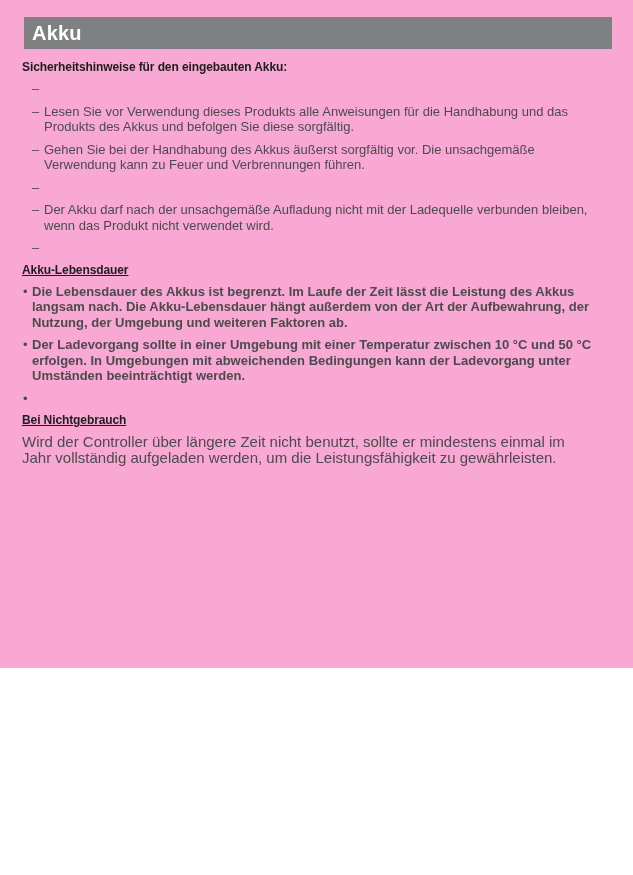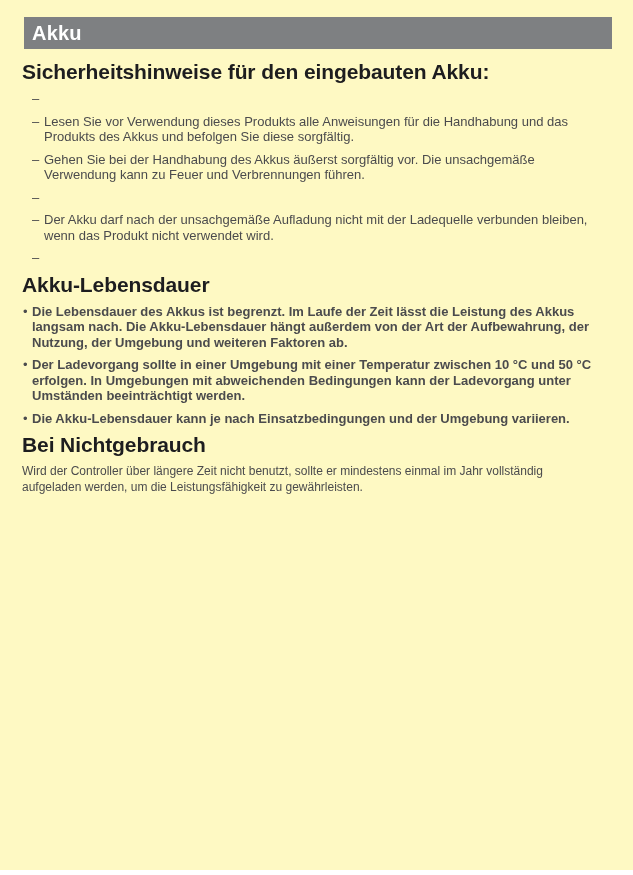--- a/index.html
+++ b/index.html
@@ -1,20 +1,20 @@
 <!DOCTYPE html>
 <html><head>
 <meta charset="utf-8">
 <style>
   html, body { margin:0; padding:0; background:#ffffff; }
   .page {
     position: relative;
     width: 633px;
-    height: 870px;
-    background: #fef9c3;
+    height: 668px;
+    background: #f9a8d4;
     font-family: "Liberation Sans", sans-serif;
     overflow: hidden;
     box-sizing: border-box;
   }
   .banner {
     margin: 17px 21px 0 24px;
     height: 32px;
     background: #7e8082;
     display: flex;
     align-items: center;
@@ -23,25 +23,25 @@
   }
   .banner-title {
     color: #ffffff;
     font-size: 20px;
     font-weight: 700;
     letter-spacing: 0.2px;
   }
   .section-heading {
     font-weight: 700;
     color: #1d1d1f;
-    font-size: 21px;
+    font-size: 12px;
     margin: 11px 22px 7px 22px;
     letter-spacing: -0.1px;
   }
-  .section-heading.mt-lg { margin-top: 0; }
+  .section-heading.mt-lg { margin-top: 0; text-decoration: underline; }
   ul.doc-list {
     list-style: none;
     margin: 0;
     padding: 0;
   }
   ul.doc-list li {
     display: flex;
     color: #4b4b4d;
     font-size: 13px;
     line-height: 15.5px;
@@ -49,21 +49,21 @@
   }
   ul.dash-list li { margin-left: 32px; margin-right: 21px; }
   ul.dash-list .marker { width: 12px; flex: none; }
   ul.dash-list .item-text { max-width: 563px; }
   ul.dot-list li { margin-left: 23px; margin-right: 21px; }
   ul.dot-list .marker { width: 9px; flex: none; }
   ul.dot-list .item-text { max-width: 568px; font-weight: bold; }
   .body-paragraph {
     margin: 0 32px 0 22px;
     color: #4b4b4d;
-    font-size: 12px;
+    font-size: 15px;
     line-height: 15.5px;
     max-width: 565px;
   }
 </style>
 </head>
 <body>
 
 <div class="page">
 
   <div class="banner">
@@ -102,21 +102,20 @@
     <li>
       <span class="marker">•</span>
       <span class="item-text">Die Lebensdauer des Akkus ist begrenzt. Im Laufe der Zeit lässt die Leistung des Akkus langsam nach. Die Akku-Lebensdauer hängt außerdem von der Art der Aufbewahrung, der Nutzung, der Umgebung und weiteren Faktoren ab.</span>
     </li>
     <li>
       <span class="marker">•</span>
       <span class="item-text">Der Ladevorgang sollte in einer Umgebung mit einer Temperatur zwischen 10 °C und 50 °C erfolgen. In Umgebungen mit abweichenden Bedingungen kann der Ladevorgang unter Umständen beeinträchtigt werden.</span>
     </li>
     <li>
       <span class="marker">•</span>
-      <span class="item-text">Die Akku-Lebensdauer kann je nach Einsatzbedingungen und der Umgebung variieren.</span>
     </li>
   </ul>
 
   <div class="section-heading mt-lg">Bei Nichtgebrauch</div>
 
   <p class="body-paragraph">Wird der Controller über längere Zeit nicht benutzt, sollte er mindestens einmal im Jahr vollständig aufgeladen werden, um die Leistungsfähigkeit zu gewährleisten.</p>
 
 </div>
 
 </body></html>

